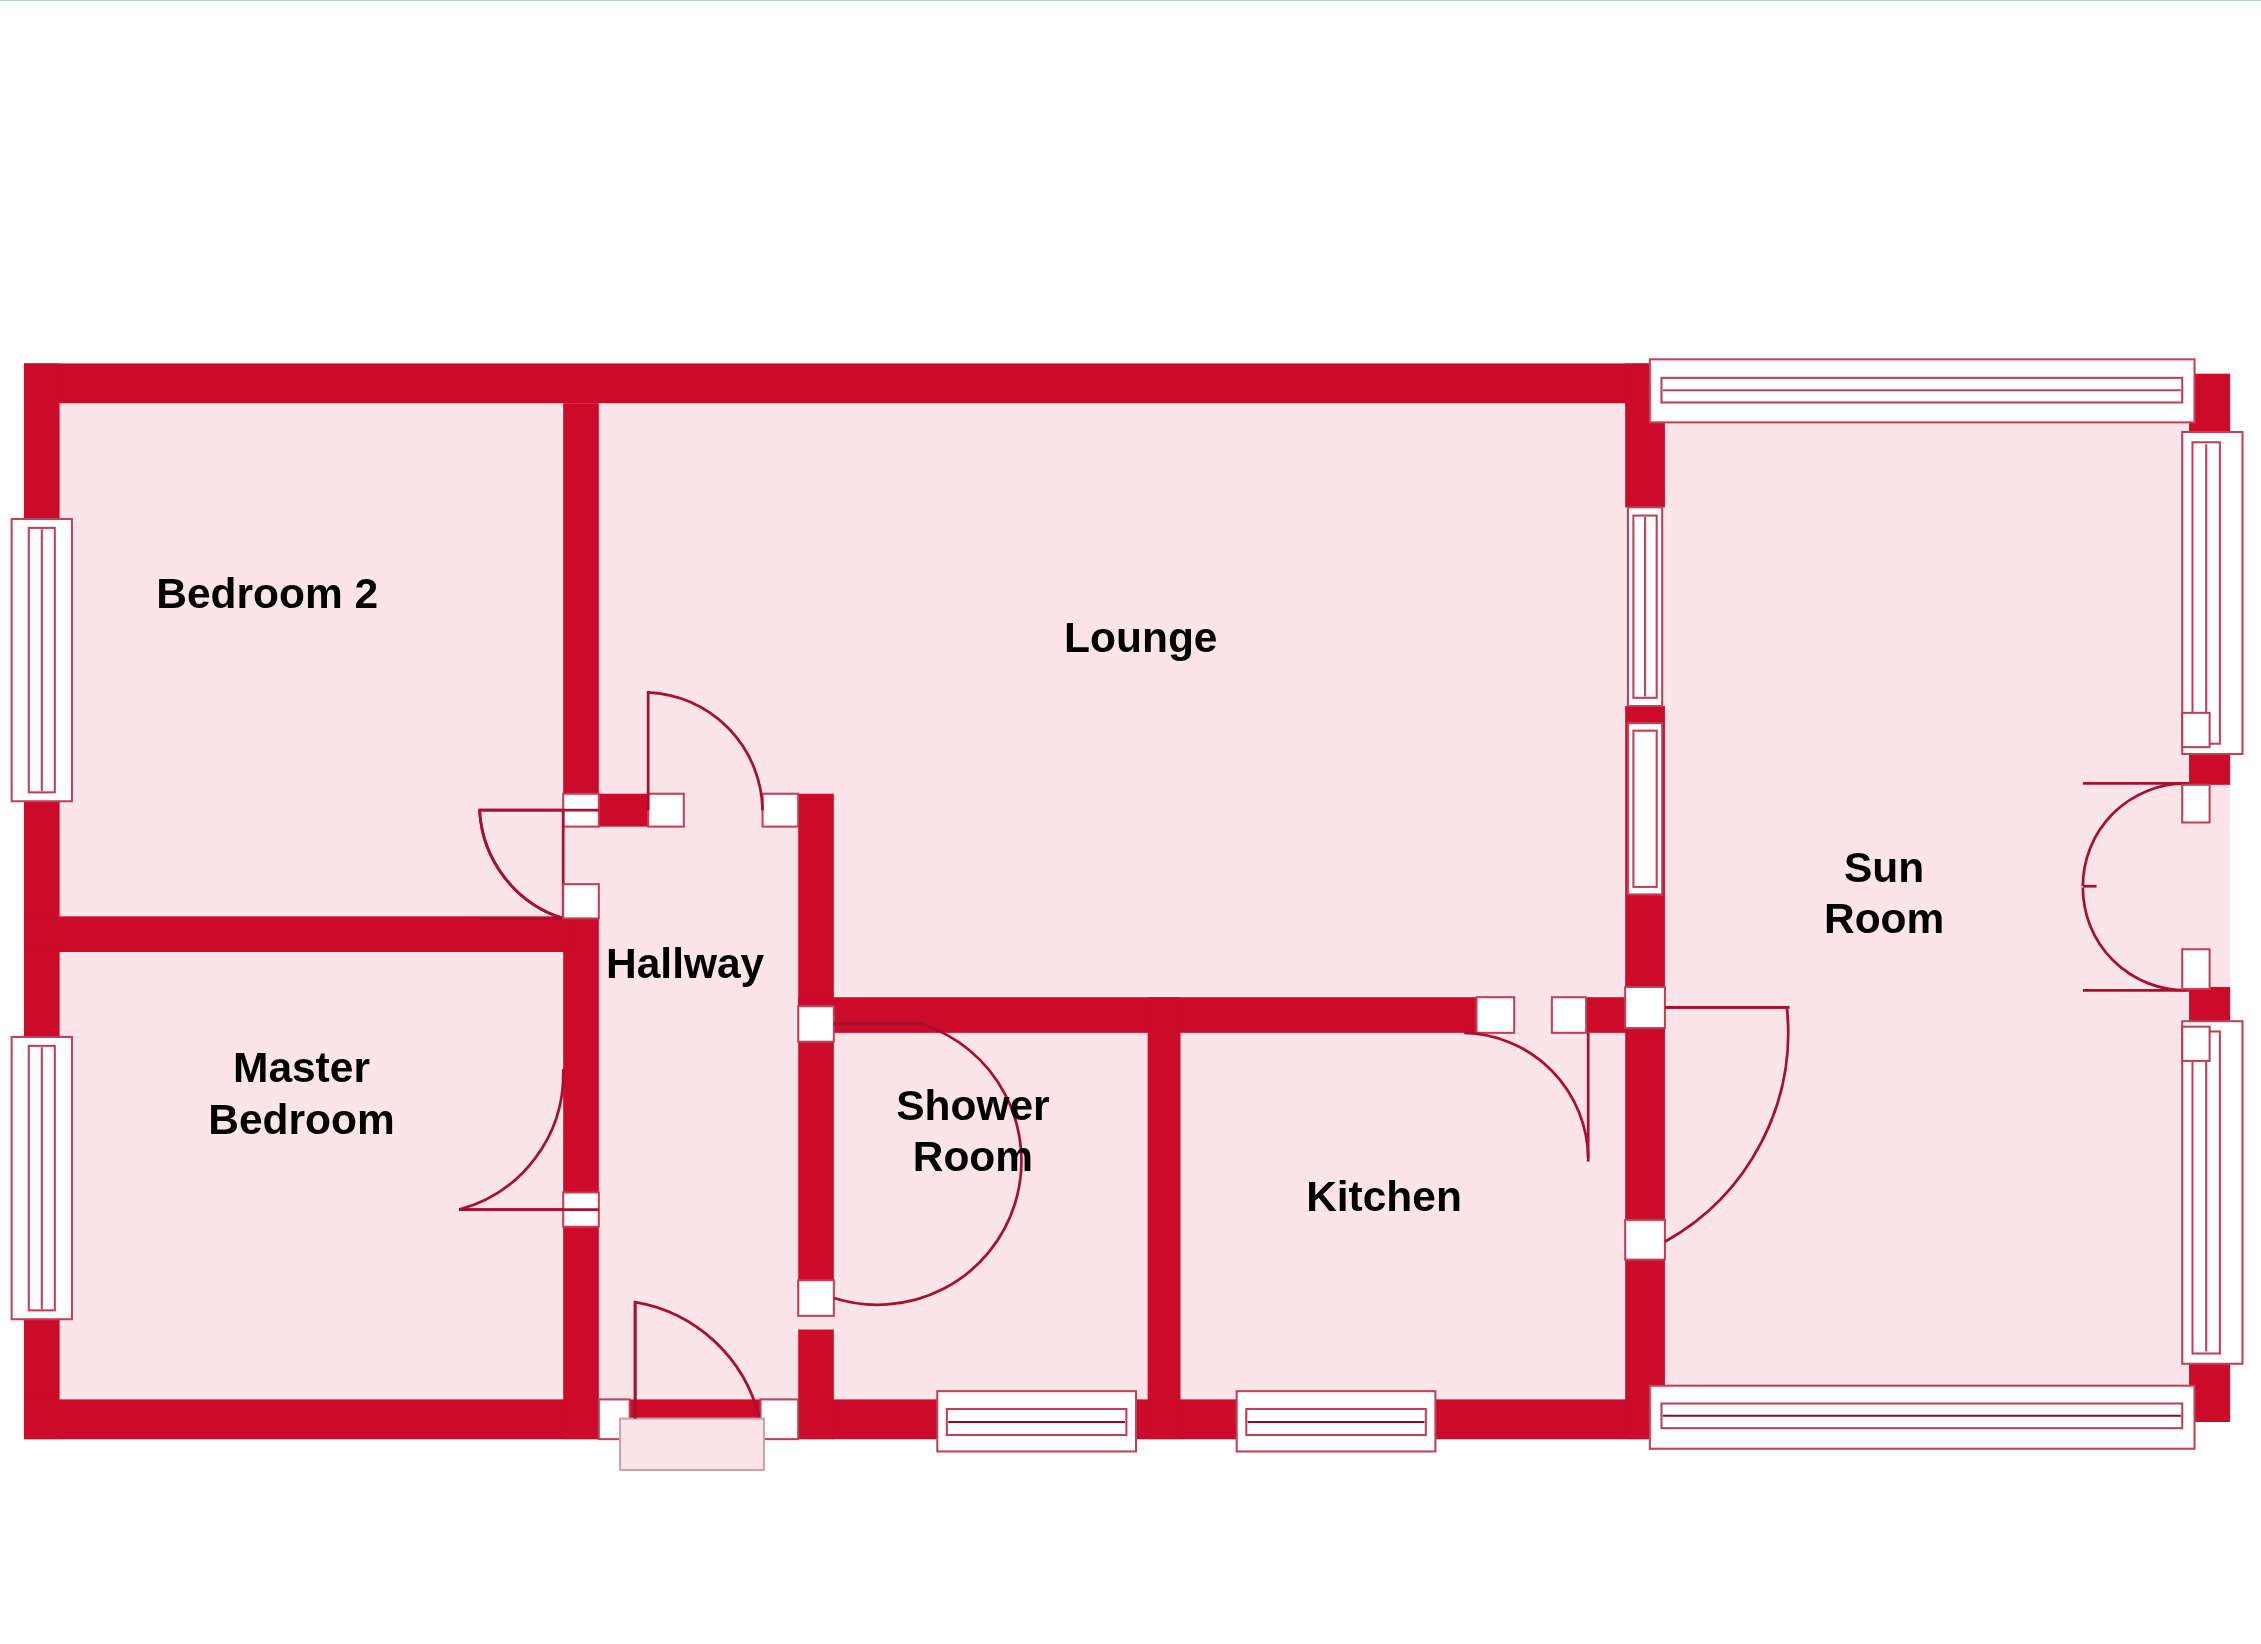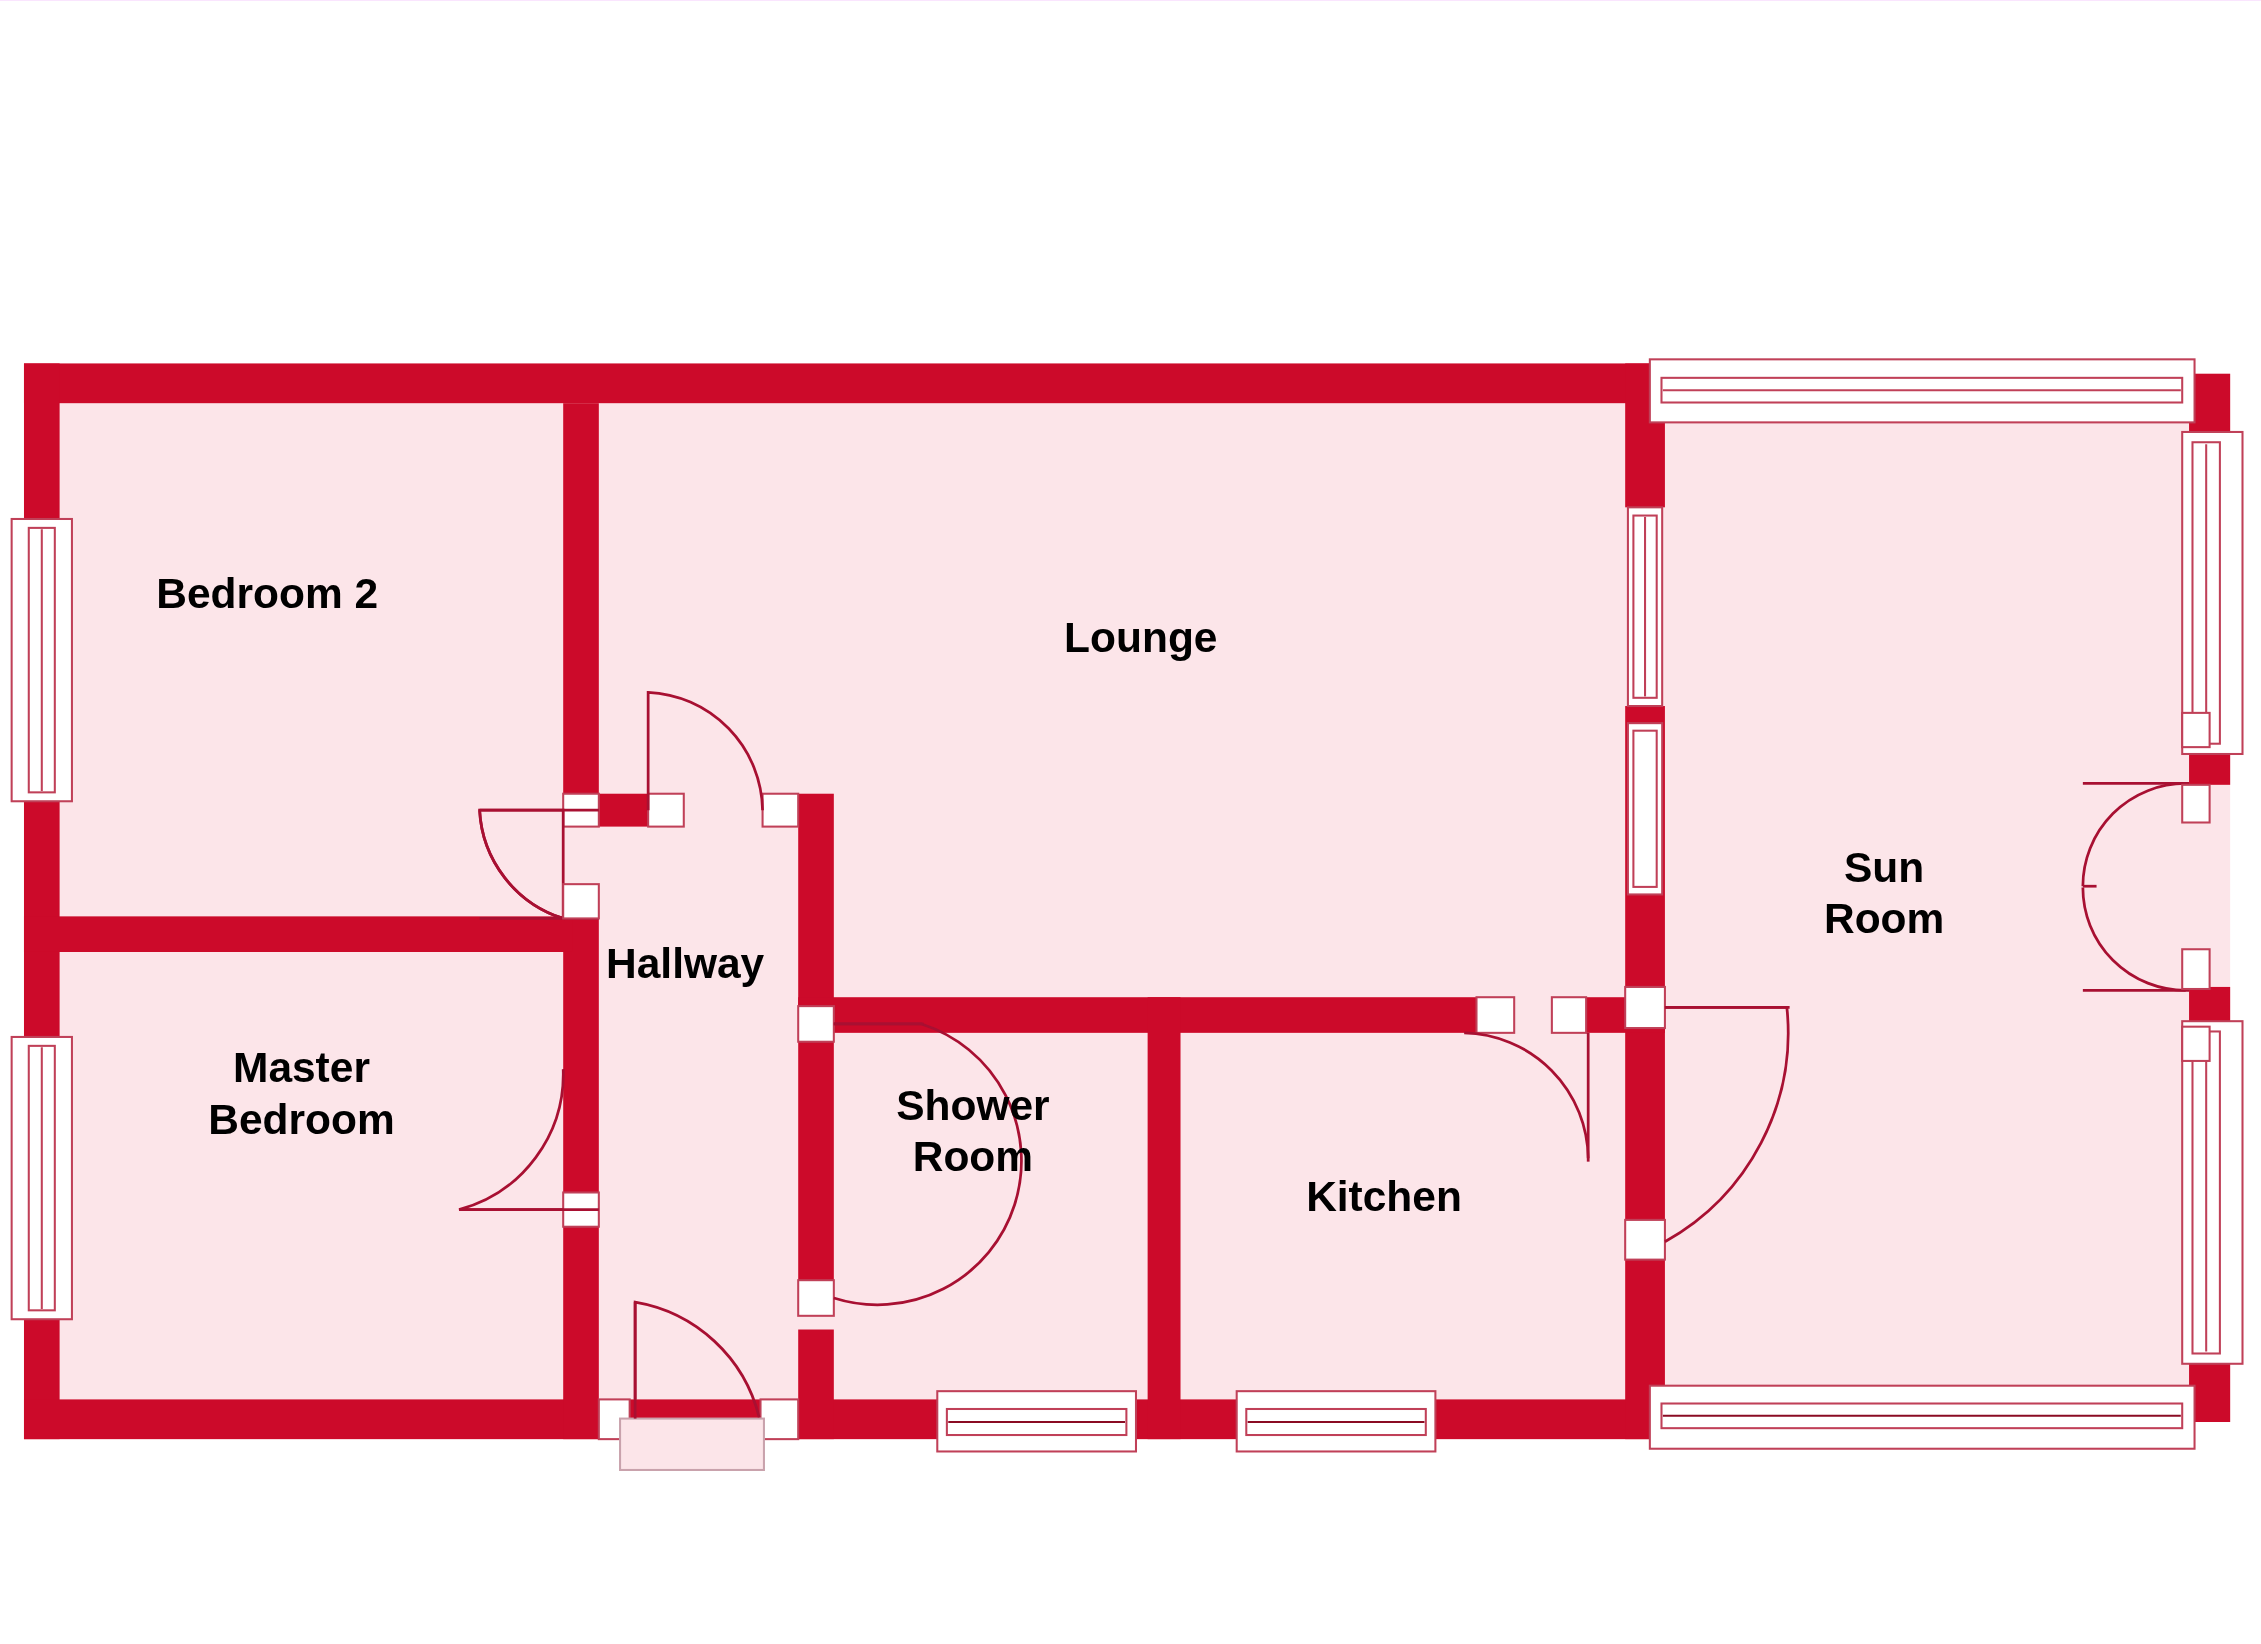--- a/index.html
+++ b/index.html
@@ -10,21 +10,21 @@
   body {
     width: 2261px;
     height: 1645px;
     overflow: hidden;
     font-family: "Liberation Sans", sans-serif;
   }
   #plan-wrap {
     position: relative;
     width: 2261px;
     height: 1645px;
-    background: #f0abfc;
+    background: #0f766e;
   }
   svg#floorplan {
     display: block;
     width: 2261px;
     height: 1645px;
   }
   .room-label {
     font-family: "Liberation Sans", sans-serif;
     font-weight: bold;
     font-size: 62px;

